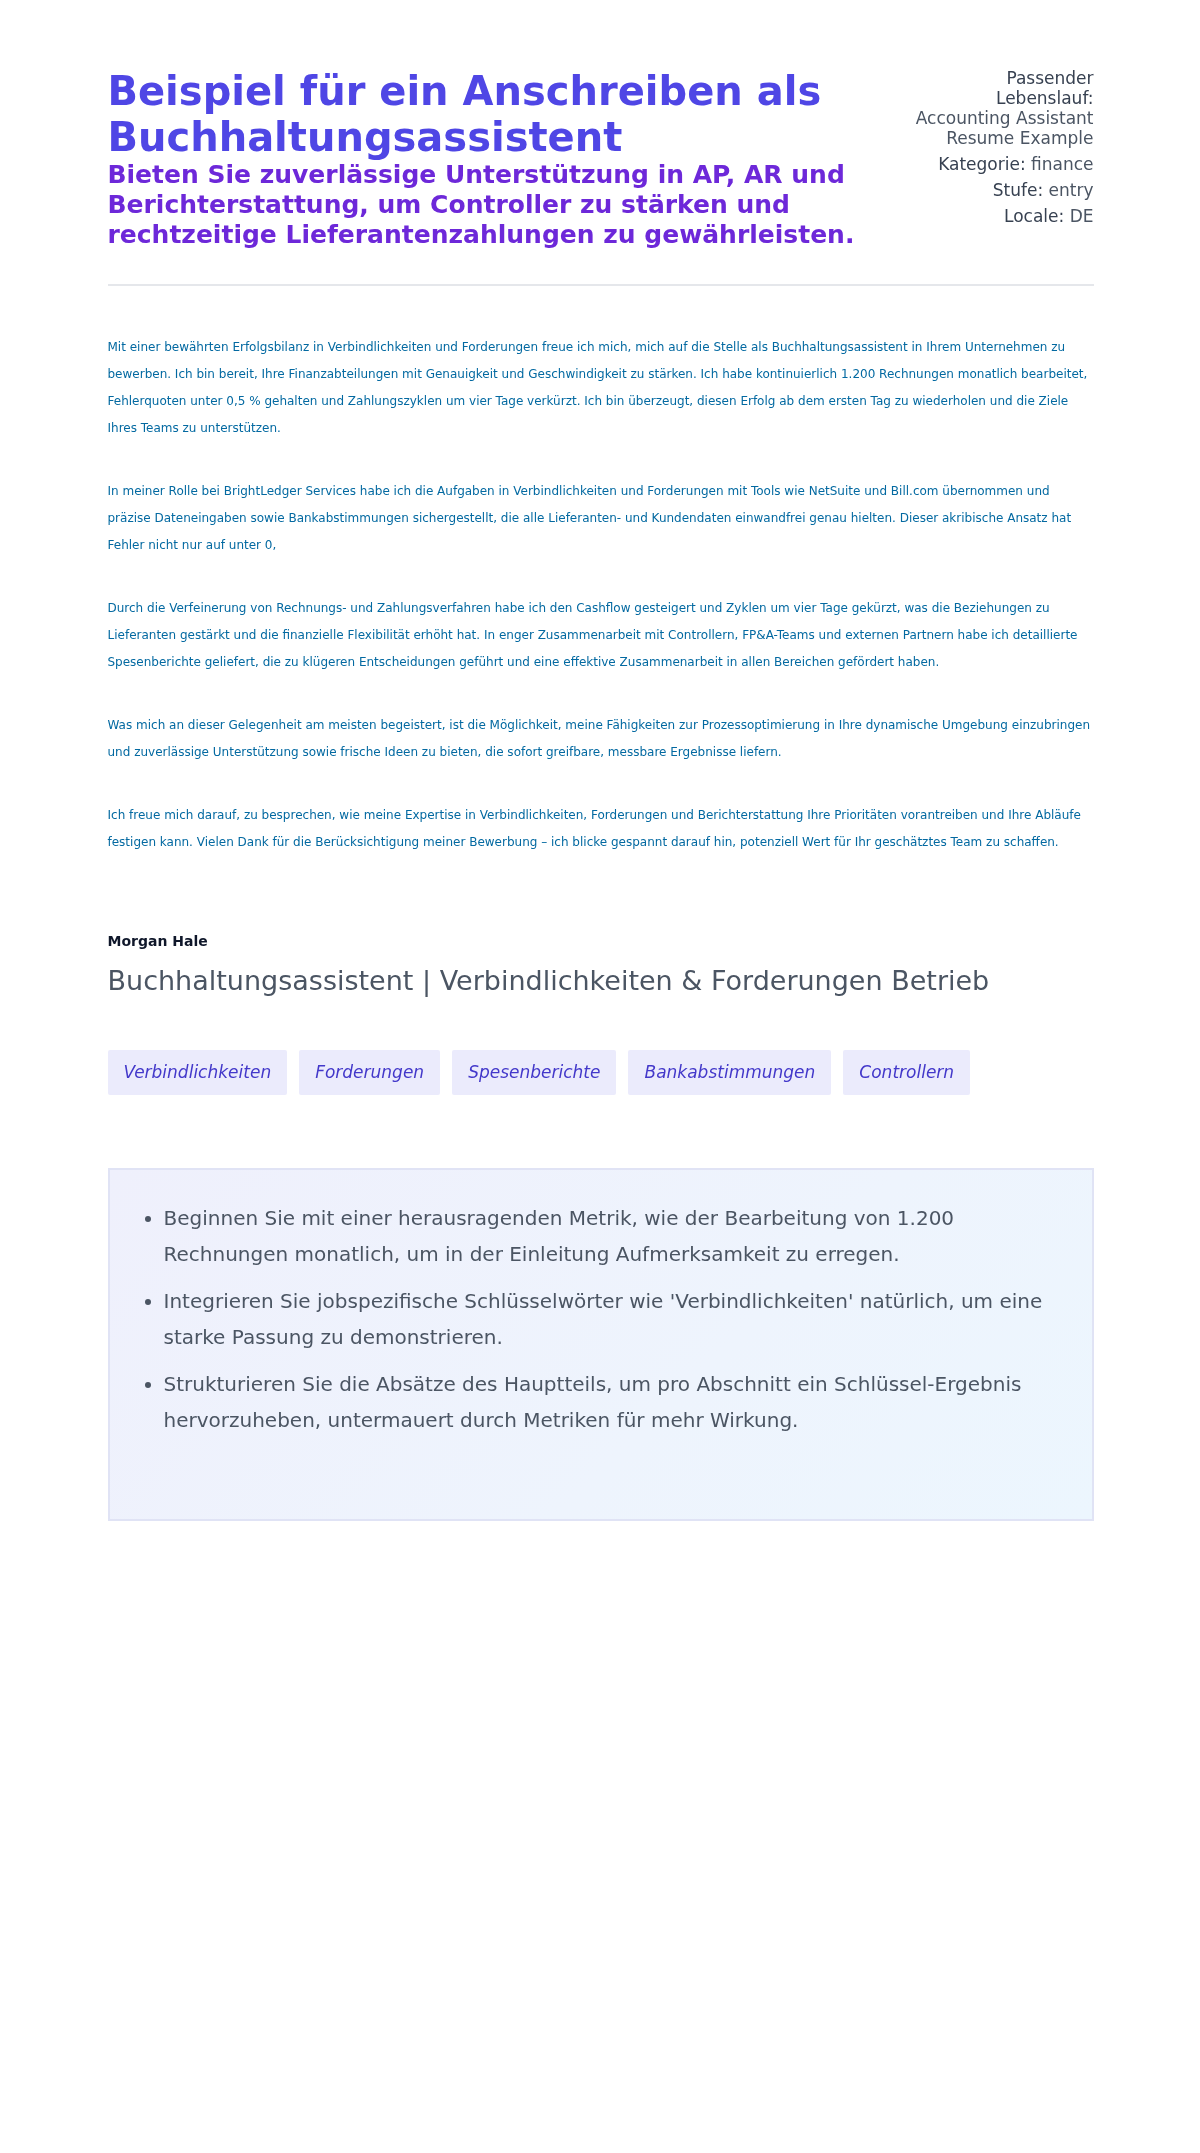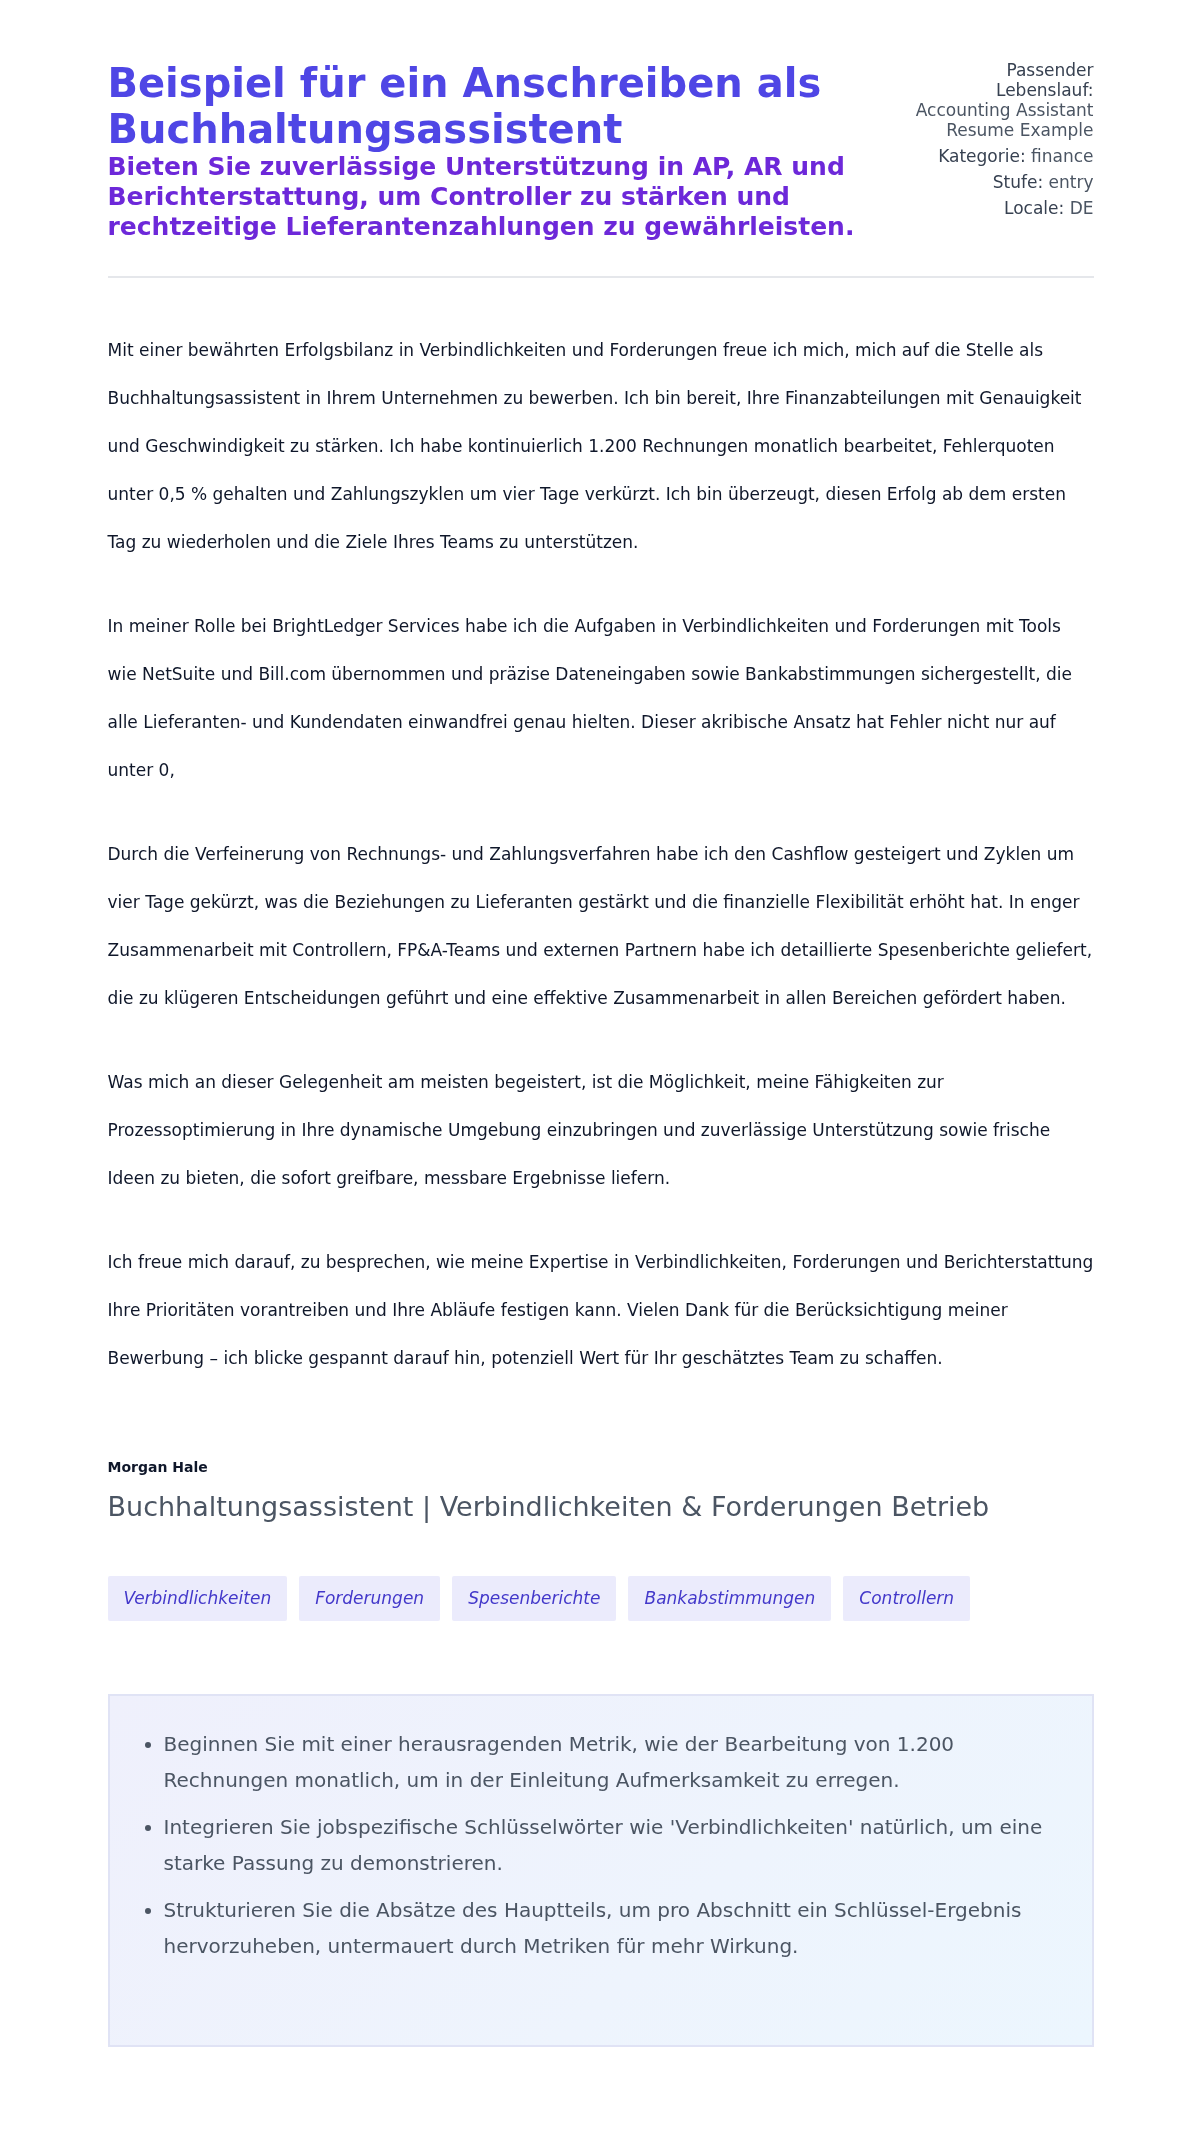--- a/index.html
+++ b/index.html
@@ -5,21 +5,21 @@
     html, body { margin: 0; padding: 0; background: #ffffff; }
     body {
       width: 1200px;
       min-height: 2153px;
       font-family: "DejaVu Sans", sans-serif;
       color: #1f2937;
     }
     .page {
       position: relative;
       width: 986px;
-      margin: 0 auto;
+      margin: 8px auto;
       padding-top: 60px;
       padding-left: 1px;
     }
     .header {
       display: flex;
       justify-content: space-between;
       align-items: flex-start;
       padding-bottom: 34px;
       border-bottom: 2px solid #e5e7eb;
     }
@@ -52,23 +52,23 @@
     .letter { padding-top: 48px; }
     .salutation {
       margin: 0 0 26px 0;
       font-size: 22px;
       line-height: 28px;
       font-weight: bold;
       color: #4f46e5;
     }
     .para {
       margin: 0 0 36px 0;
-      font-size: 17px;
-      line-height: 48px;
-      color: #0f172a;
+      font-size: 12px;
+      line-height: 27px;
+      color: #0369a1;
     }
     .signature { padding-top: 34px; }
     .sig-name {
       font-size: 14px;
       line-height: 30px;
       font-weight: bold;
       color: #0f172a;
       margin: 0 0 10px 0;
     }
     .sig-role {

